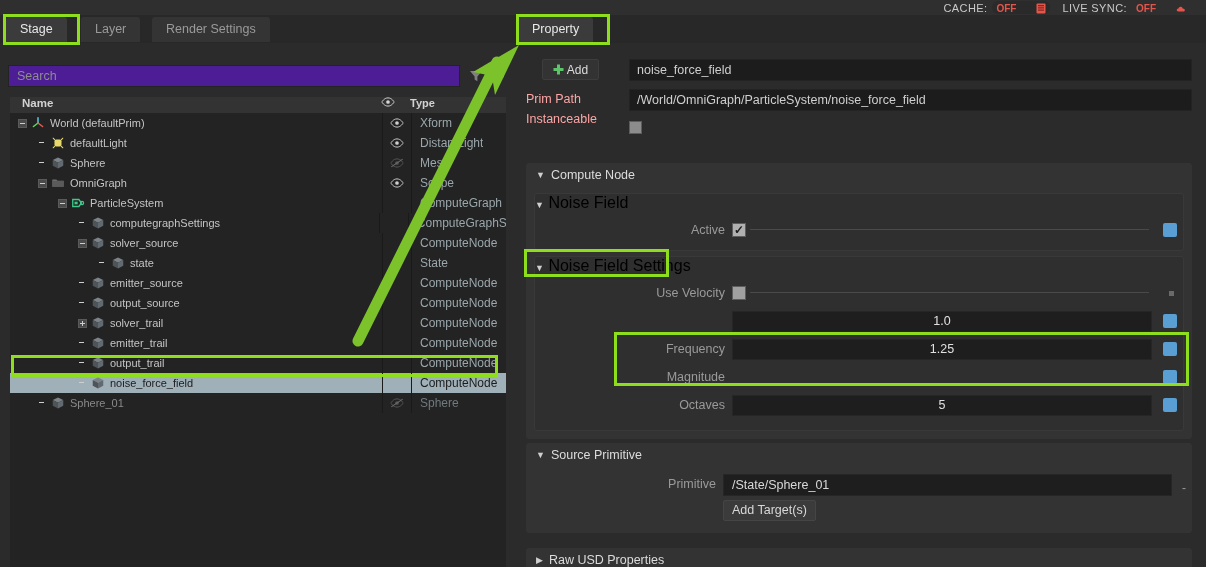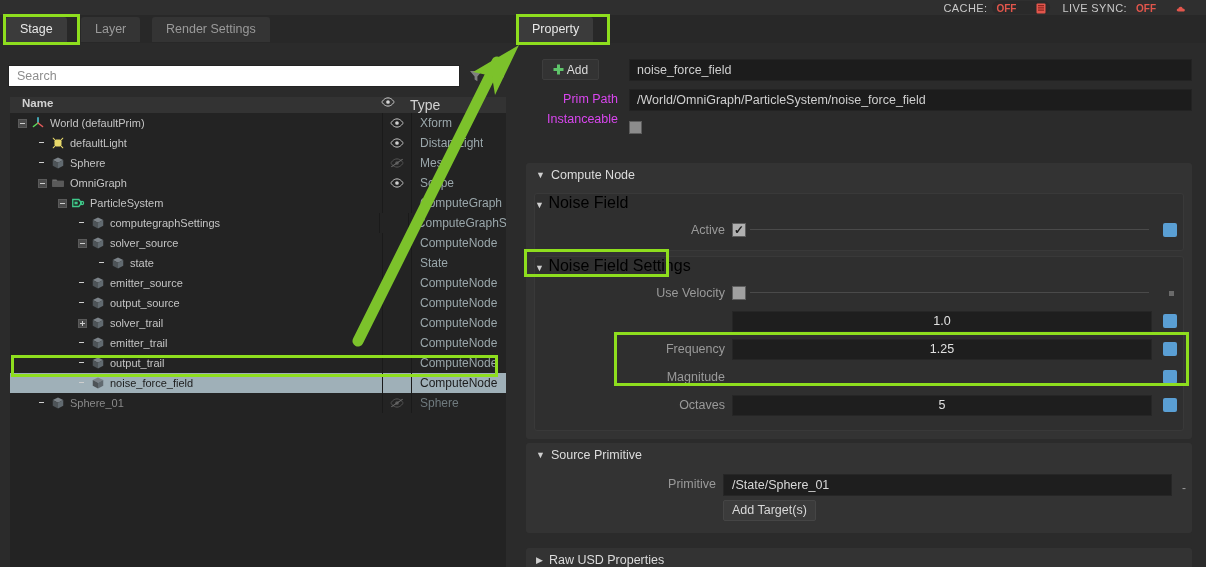--- a/index.html
+++ b/index.html
@@ -33,32 +33,32 @@
   .tab {
     position: absolute; top: 2px; height: 25px; line-height: 25px;
     font-size: 12.5px; padding: 0 14px; color: #9a9a9a;
     background: #343434; border-radius: 3px 3px 0 0;
   }
   .tab.active { background: #3b3b3b; color: #e8e8e8; }
 
   .searchrow { position: absolute; left: 8px; top: 50px; width: 498px; height: 22px; }
   .searchbox {
     position: absolute; left: 0; top: 0; width: 452px; height: 22px;
-    background: #ffffff; border: 1px solid #232323;
+    background: #4c1d95; border: 1px solid #232323;
     color: #8d8d8d; font-size: 12.5px; padding: 0 8px; line-height: 20px;
   }
   .s-ico { position: absolute; top: 3px; width: 16px; height: 16px; }
 
   .treehdr {
     position: absolute; left: 10px; top: 82px; width: 496px; height: 16px;
     background: #333333; display: flex; 
   }
   .th-name { width: 362px; padding-left: 12px; color: #d2d2d2; font-size: 11.5px; font-weight: bold; }
   .th-eye  { width: 31px; display: flex; justify-content: center; }
-  .th-type { padding-left: 7px; color: #d2d2d2; font-size: 14px; font-weight: normal; }
+  .th-type { padding-left: 7px; color: #d2d2d2; font-size: 11px; font-weight: bold; }
 
   .treebody { position: absolute; left: 10px; top: 98px; width: 496px; height: 455px; background: #232323; }
   .row { position: relative; height: 20px; display: flex; align-items: center; }
   .row.sel { background: #9fb0b8; }
   .r-name { width: 372px; display: flex; align-items: center; overflow: hidden; white-space: nowrap; }
   .r-eye  { width: 30px; display: flex; justify-content: center; align-items: center;
             border-left: 1px solid #1a1a1a; border-right: 1px solid #1a1a1a; height: 20px; }
   .r-type { padding-left: 8px; color: #9aa7ab; font-size: 12px; white-space: nowrap; overflow: hidden; }
   .row.sel .r-type { color: #1c1c1c; }
   .row.sel .r-lbl { color: #1c1c1c; }
@@ -79,21 +79,21 @@
   .prop-panel { position: absolute; left: 512px; top: 15px; width: 694px; height: 552px; background: #2b2b2b; }
   .ptabrow { position: absolute; left: 0; top: 0; width: 694px; height: 28px; background: #282828; }
 
   .phead { position: absolute; left: 14px; top: 44px; width: 666px; }
   .addbtn {
     position: absolute; left: 16px; top: 0; height: 21px; width: 57px;
     background: #333333; border: 1px solid #3d3d3d; border-radius: 2px;
     display: flex; align-items: center; justify-content: center; gap: 3px;
   }
   .addbtn span { color: #dcdcdc; font-size: 12px; }
-  .fld-lbl { position: absolute; color: #d946ef; font-size: 12.5px; text-align: right; }
+  .fld-lbl { position: absolute; color: #fca5a5; font-size: 12.5px; text-align: left; }
   .txtfield {
     position: absolute; background: #1c1c1c; border: 1px solid #232323;
     color: #cfcfcf; font-size: 12.5px; padding: 0 7px; line-height: 20px; height: 22px;
   }
   .chk {
     position: absolute; width: 13px; height: 13px;
     background: #8c8c8c; border: 1px solid #5d5d5d;
   }
 
   .group {

